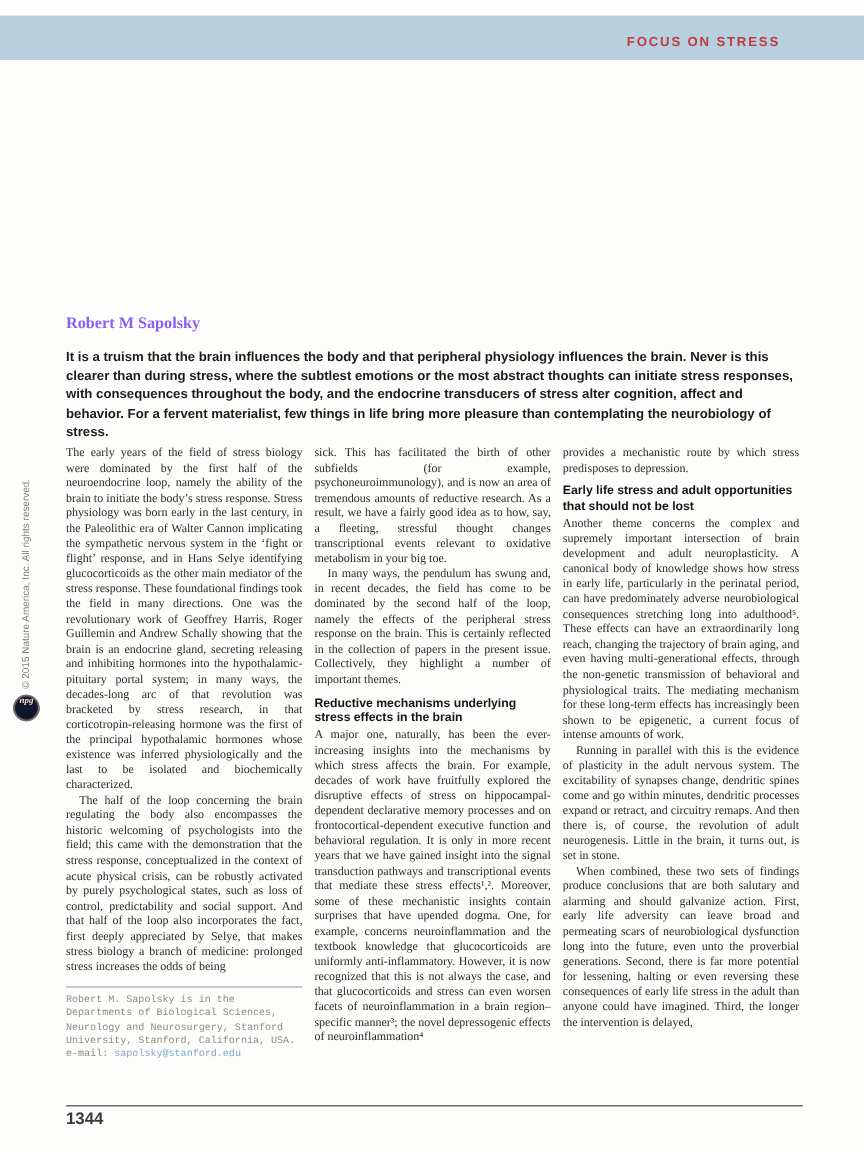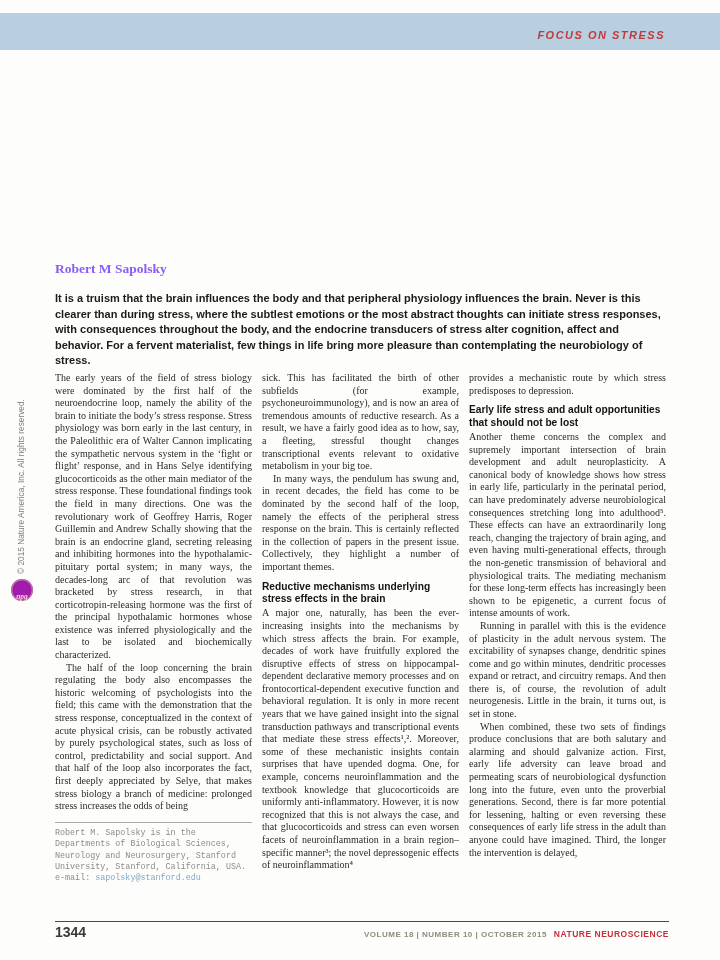--- a/index.html
+++ b/index.html
@@ -10,22 +10,22 @@
     font-family:"Liberation Serif", serif; color:#222;
   }
   
   .header-bar { position:absolute; left:0; top:13px; width:720px; height:37px; background:#b7cfdf; }
   .commentary {
     position:absolute; left:55px; top:24px;
     font-family:"Liberation Sans", sans-serif; font-weight:bold;
     font-size:30px; letter-spacing:4px; color:#c5303a;
   }
   .focus {
-    position:absolute; right:55px; top:29px;
-    font-family:"Liberation Sans", sans-serif; font-weight:bold; font-style:italic;
+    position:absolute; right:70px; top:29px;
+    font-family:"Liberation Sans", sans-serif; font-weight:bold; 
     font-size:11px; letter-spacing:1.5px; color:#bf3b3e;
   }
   
   .title {
     position:absolute; left:54px; top:169px; width:620px;
     font-size:31px; line-height:37px; color:#404040; font-weight:normal;
   }
   .title div { white-space:nowrap; }
   .author {
     position:absolute; left:55px; top:261px;
@@ -60,23 +60,23 @@
   .email-link { color:#7fa8c9; text-decoration:none; cursor:pointer; }
   
   .vcopy {
     position:absolute; left:16px; top:574px;
     transform:rotate(-90deg); transform-origin:0 0;
     width:236px; white-space:nowrap;
     font-family:"Liberation Sans", sans-serif; font-size:8.3px; color:#7d7d7d;
   }
   .npg-logo {
     position:absolute; left:11px; top:579px; width:22px; height:22px;
-    border-radius:50%; background:#a21caf;
+    border-radius:50%; background:#0f172a;
     box-shadow: inset 0 0 0 1.5px rgba(255,255,255,0.35), inset 0 0 4px rgba(120,10,10,0.6);
-    display:flex; align-items:flex-end; justify-content:center;
+    display:flex; align-items:flex-start; justify-content:center;
   }
   .npg-logo span {
     font-family:"Liberation Serif", serif; font-style:italic; font-weight:bold;
     font-size:7.5px; color:#f4d9d4;
   }
   
   .footer {
     position:absolute; left:55px; top:921px; width:614px;
     border-top:1.5px solid #4a4a4a; padding-top:2px;
     display:flex; justify-content:space-between; align-items:baseline;
@@ -124,19 +124,15 @@
     <p class="indent">When combined, these two sets of findings produce conclusions that are both salutary and alarming and should galvanize action. First, early life adversity can leave broad and permeating scars of neurobiological dysfunction long into the future, even unto the proverbial generations. Second, there is far more potential for lessening, halting or even reversing these consequences of early life stress in the adult than anyone could have imagined. Third, the longer the intervention is delayed,</p>
   </div>
 
   <div class="vcopy">© 2015 Nature America, Inc. All rights reserved.</div>
   <div class="npg-logo">
     <span>npg</span>
   </div>
 
   <div class="footer">
     <span class="page-number">1344</span>
-    <span class="footer-right">
-      <span class="issue">VOLUME 18 | NUMBER 10 | OCTOBER 2015</span>
-      <span class="journal">NATURE NEUROSCIENCE</span>
-    </span>
   </div>
 
 </div>
 
 </body></html>

